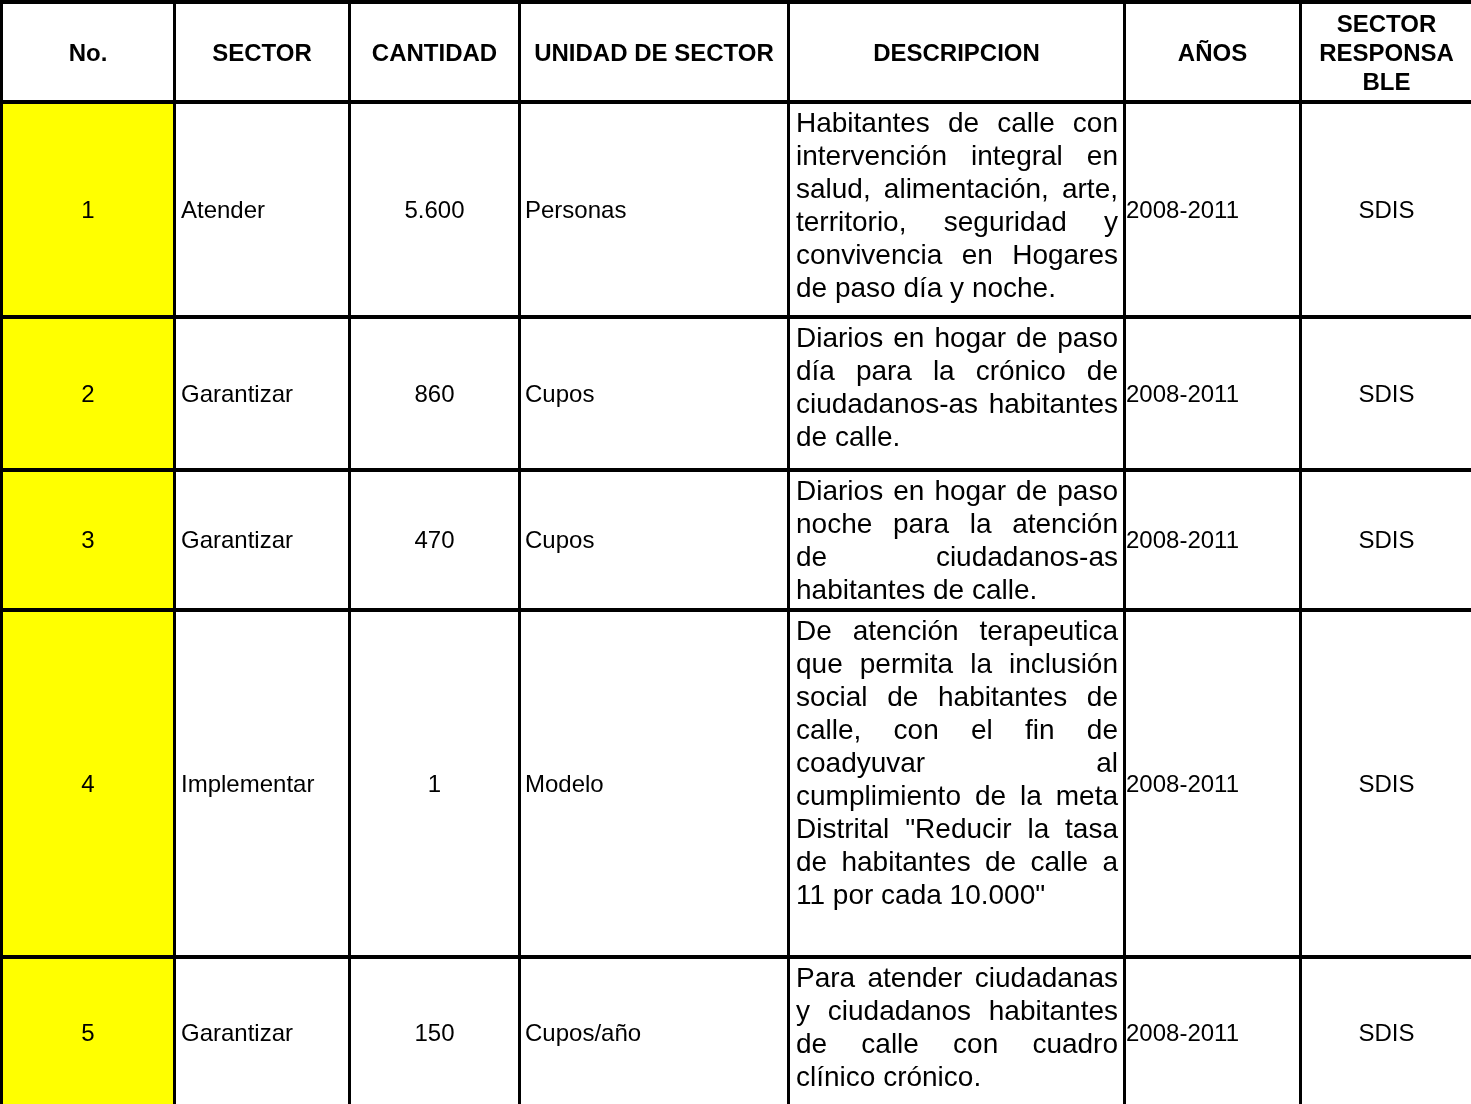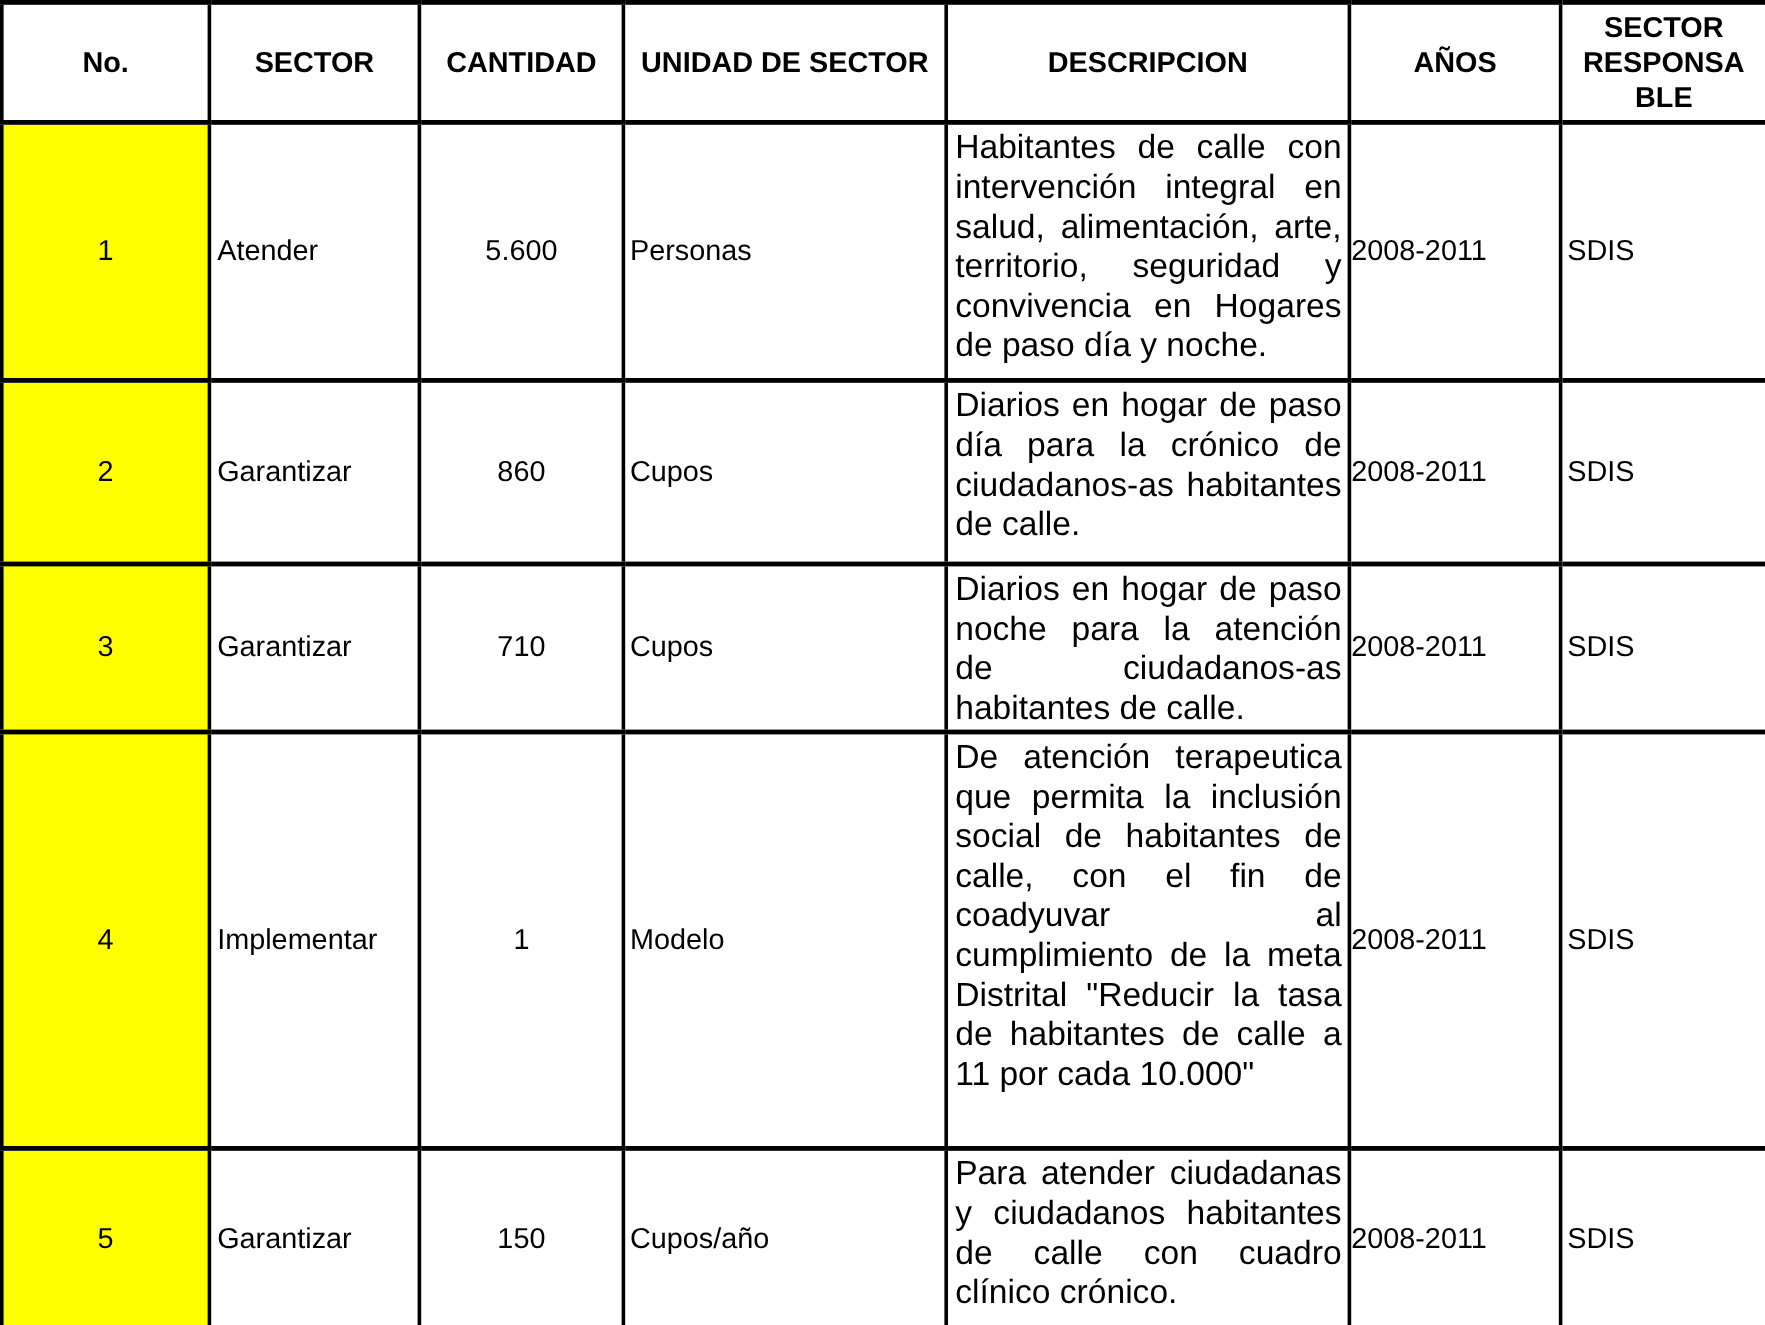--- a/index.html
+++ b/index.html
@@ -65,21 +65,21 @@
     vertical-align: top;
     font-size: 28px;
     line-height: 33px;
     padding: 2px 5px 2px 6px;
   }
 
   td.cell-anos {
     text-align: left;
     padding-left: 0;
   }
-  td.cell-sector { }
+  td.cell-sector { text-align: center; }
 </style>
 </head>
 <body>
 
 <table class="doc-table">
   <colgroup>
     <col style="width:173px">
     <col style="width:175px">
     <col style="width:170px">
     <col style="width:269px">
@@ -119,21 +119,21 @@
     <td class="cell-cantidad">860</td>
     <td class="cell-unidad">Cupos</td>
     <td class="cell-desc">Diarios en hogar de paso día para la crónico de ciudadanos-as habitantes de calle.</td>
     <td class="cell-anos">2008-2011</td>
     <td class="cell-sector">SDIS</td>
   </tr>
 
   <tr style="height:137px">
     <td class="cell-no">3</td>
     <td class="cell-proceso">Garantizar</td>
-    <td class="cell-cantidad">710</td>
+    <td class="cell-cantidad">470</td>
     <td class="cell-unidad">Cupos</td>
     <td class="cell-desc">Diarios en hogar de paso noche para la atención de ciudadanos-as habitantes de calle.</td>
     <td class="cell-anos">2008-2011</td>
     <td class="cell-sector">SDIS</td>
   </tr>
 
   <tr style="height:347px">
     <td class="cell-no">4</td>
     <td class="cell-proceso">Implementar</td>
     <td class="cell-cantidad">1</td>

